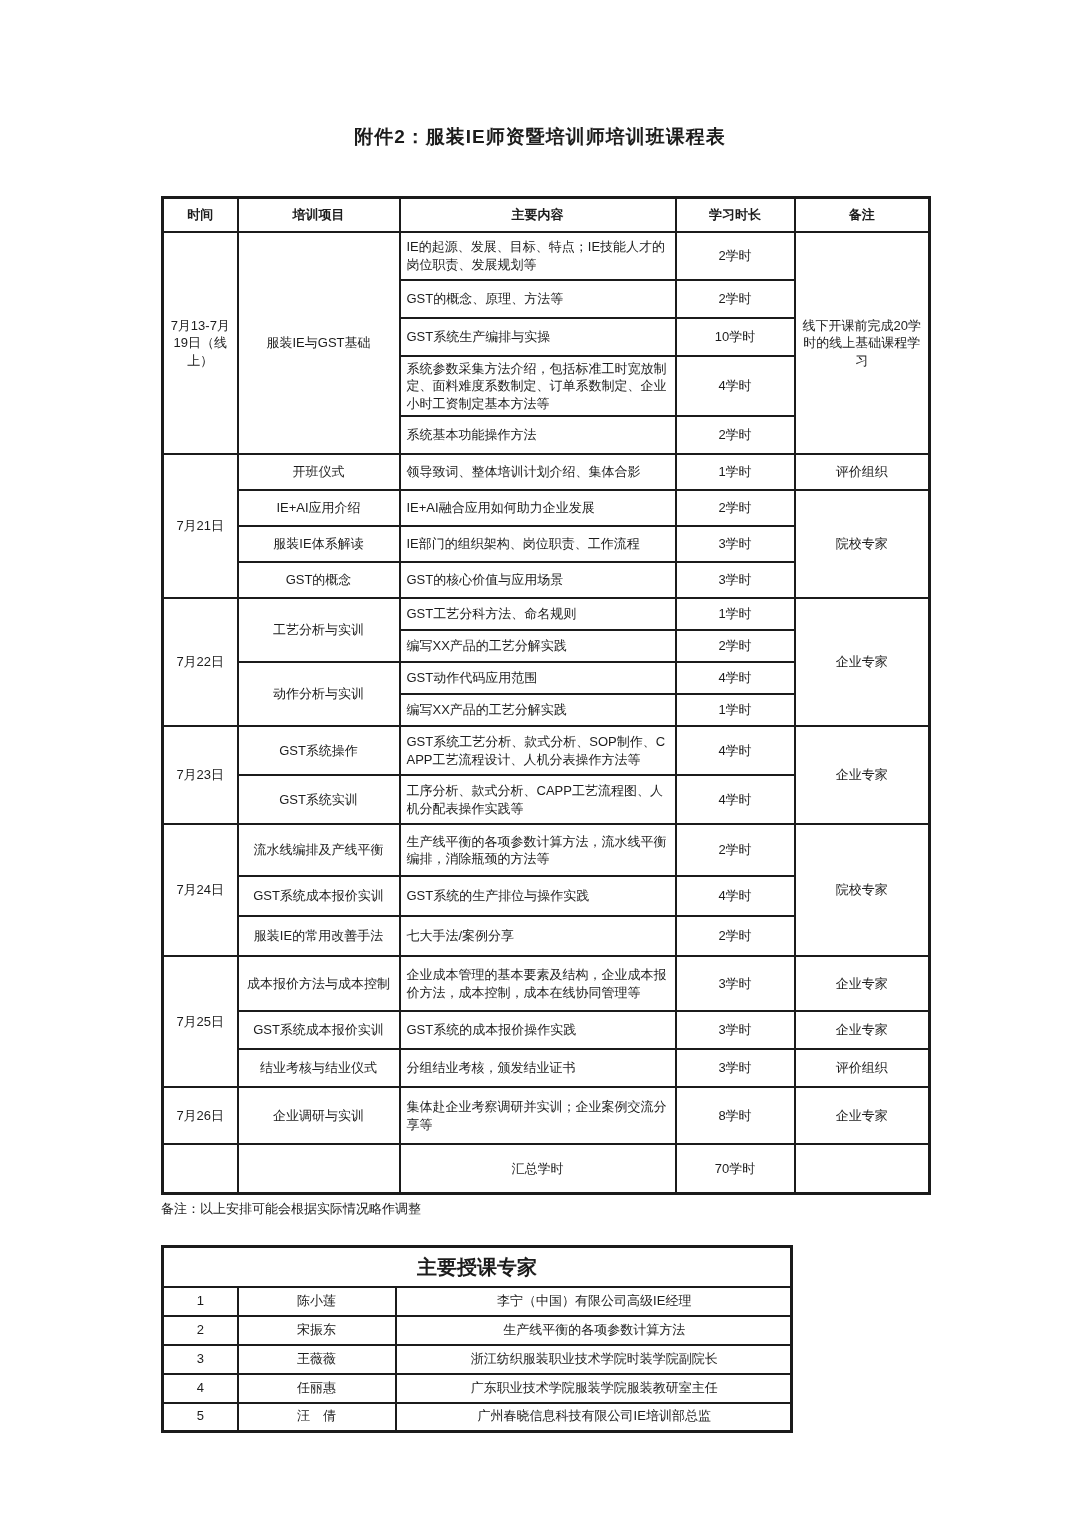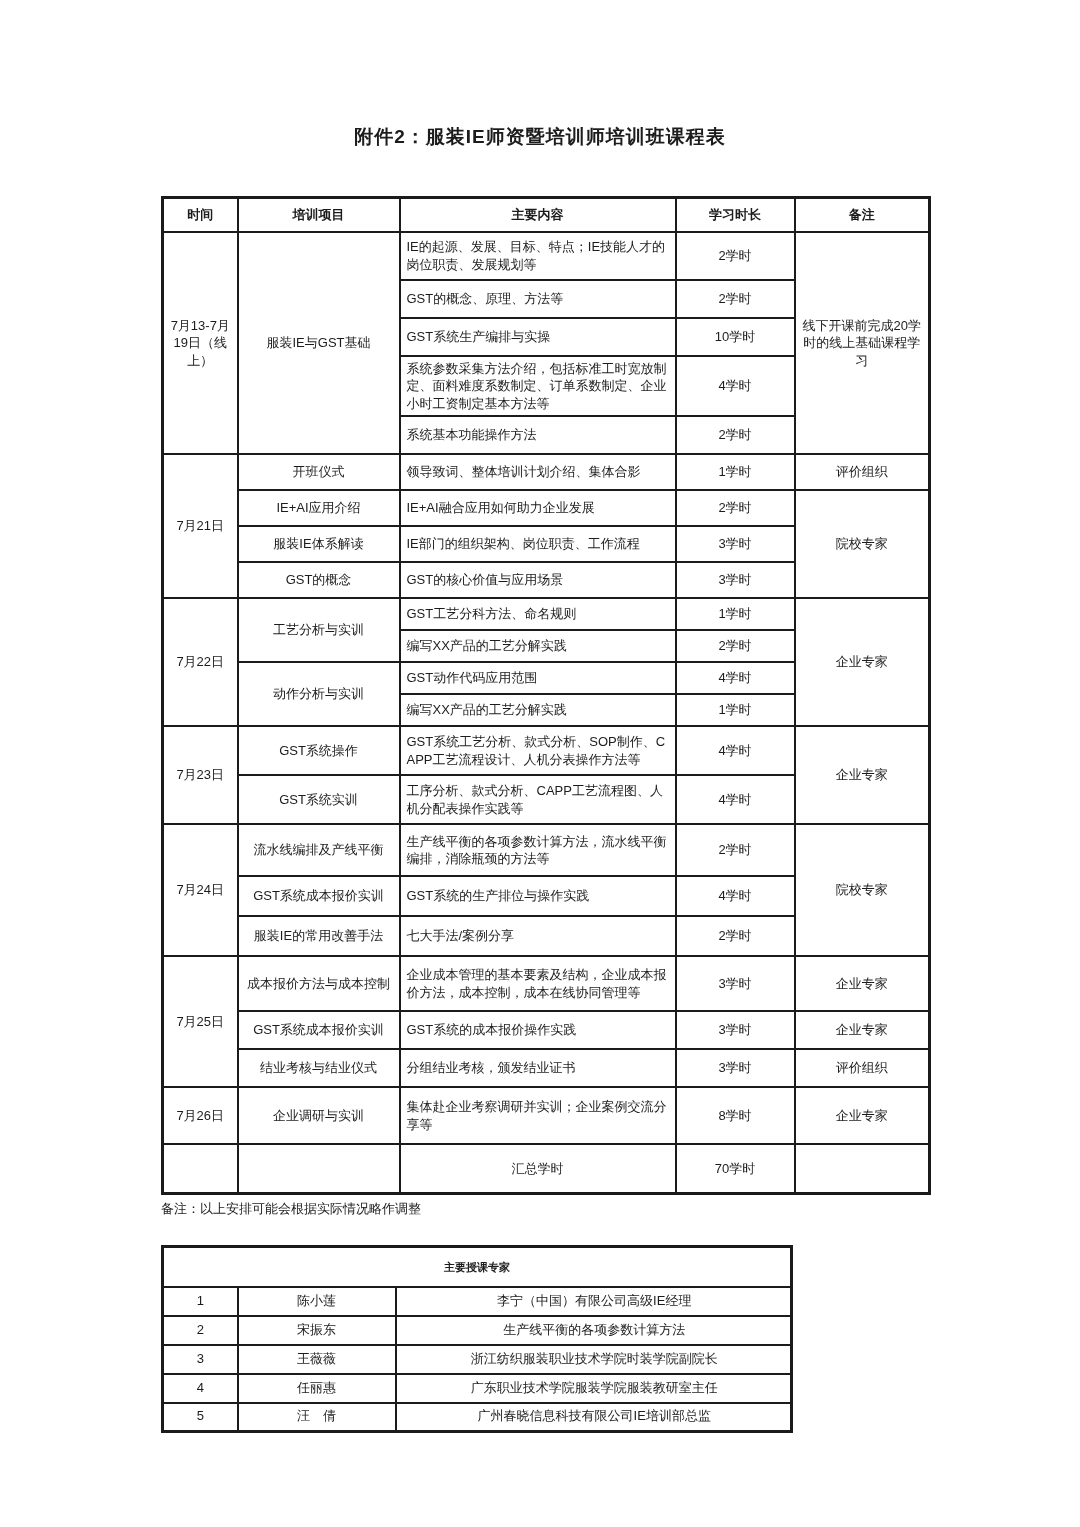--- a/index.html
+++ b/index.html
@@ -42,21 +42,21 @@
   .experts th,.experts td{
     border:2px solid #1b1b1b;
     box-sizing:border-box;
     font-size:13px;
     text-align:center;
     vertical-align:middle;
     padding:2px 5px;
     line-height:1.3;
     word-break:break-all;
   }
-  .experts th{font-size:11px;font-weight:bold;}
+  .experts th{font-size:20px;font-weight:bold;}
   .experts td.desc{text-align:center;padding-left:7px;}
 </style>
 </head>
 <body>
 
 <div class="doc">
 
   <div class="doc-title">附件2：服装IE师资暨培训师培训班课程表</div>
 
   <table class="schedule">

